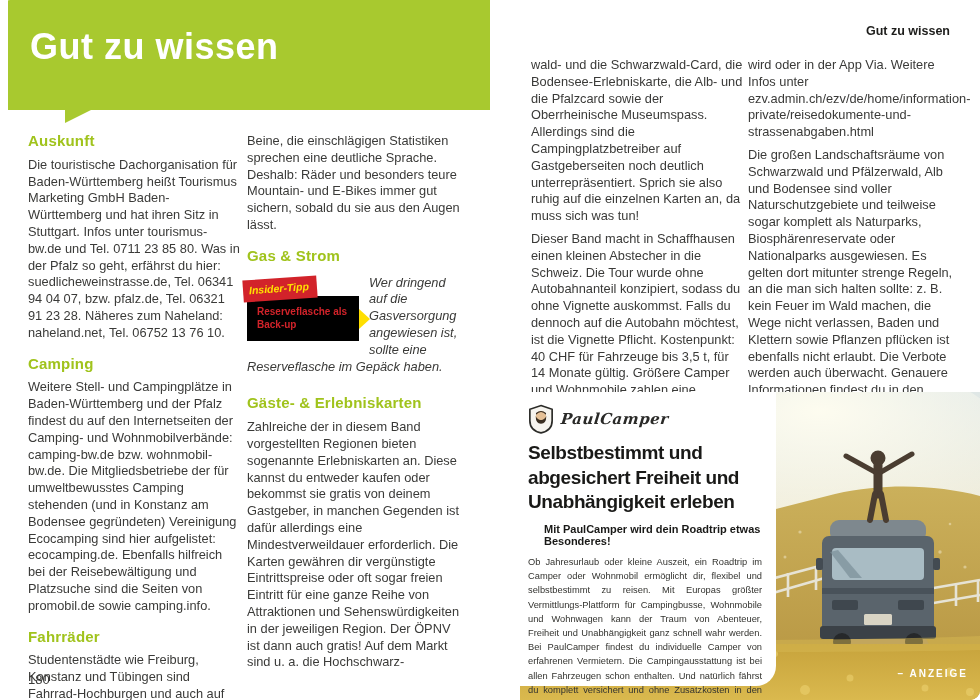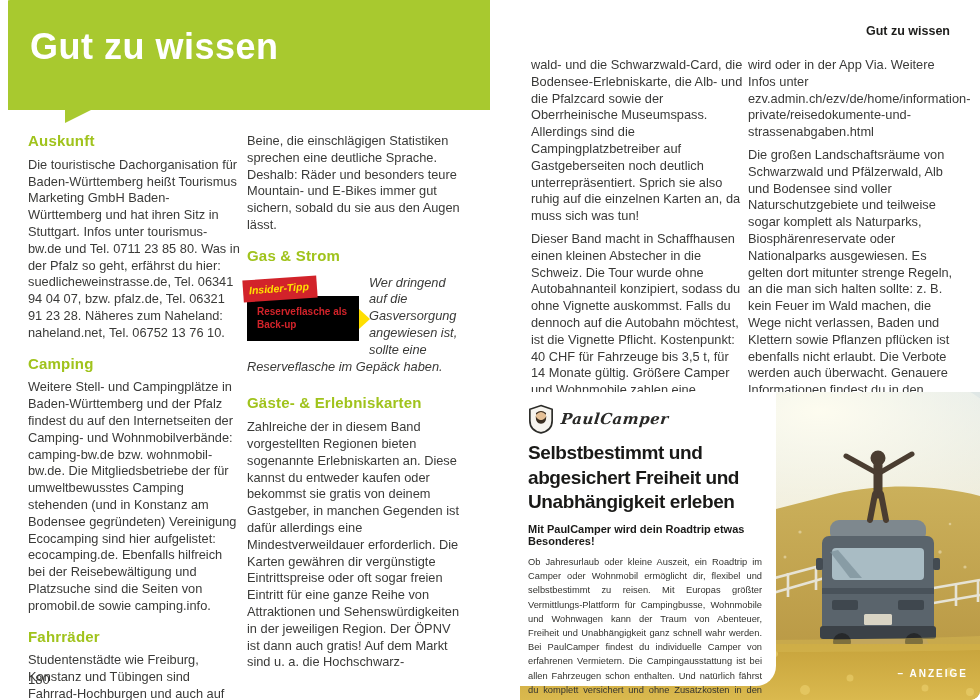--- a/index.html
+++ b/index.html
@@ -41,21 +41,21 @@
 
   
   .ad{position:absolute;left:520px;top:392px;width:460px;height:308px;}
   .ad-photo{position:absolute;left:0;top:0;width:460px;height:308px;}
   .ad-panel{position:absolute;left:0;top:0;width:256px;height:294px;background:#ffffff;
             border-radius:0 0 20px 0;padding:12px 14px 0 8px;box-sizing:border-box;}
   .ad-logo{display:flex;align-items:center;gap:7px;height:30px;}
   .ad-brand{font-family:"DejaVu Serif",serif;font-style:italic;font-weight:bold;font-size:15px;color:#2a2a28;
             transform:skewX(-6deg);letter-spacing:.5px;}
   .ad-headline{font-size:19px;line-height:1.3;font-weight:bold;color:#191917;letter-spacing:-0.4px;margin:7px 0 8px 0;}
-  .ad-subhead{font-size:11px;font-weight:bold;color:#191917;margin:0 0 8px 0;}
+  .ad-subhead{font-size:11px;font-weight:bold;color:#191917;margin:0 0 8px 16px;}
   .ad-body{font-size:9.3px;line-height:14.2px;text-align:justify;color:#33332f;margin:0 0 9px 0;}
   .anzeige{position:absolute;right:12px;bottom:21px;color:#fefefe;font-size:10px;font-weight:bold;letter-spacing:2px;}
 </style>
 </head>
 <body>
 
 <div class="page">
 
   <div class="band">
     <div class="band-title">Gut zu wissen</div>

